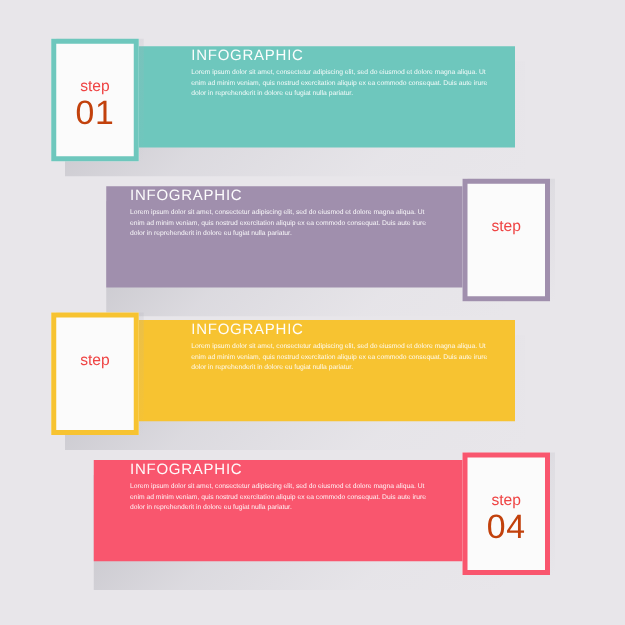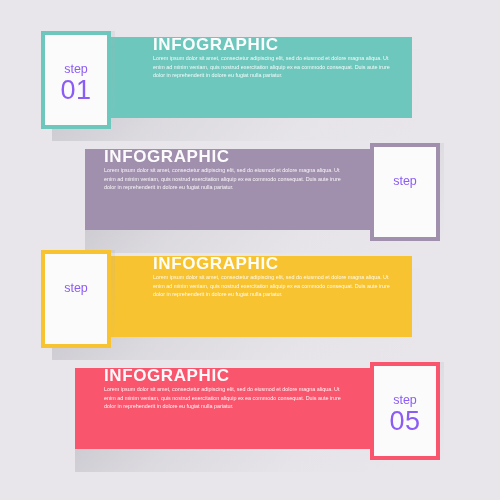--- a/index.html
+++ b/index.html
@@ -46,25 +46,25 @@
   }
 
   
   .band-text {
     position: absolute;
     top: 13px;
     width: 238px;
     color: #ffffff;
   }
   .band-title {
-    font-size: 17px;
+    font-size: 12px;
     letter-spacing: 0.6px;
     line-height: 13px;
     margin: 0 0 3px 0;
-    font-weight: 700;
+    font-weight: 400;
     color: #ffffff;
     opacity: 0.97;
   }
   .band-body {
     font-size: 5.4px;
     line-height: 8.6px;
     margin: 0;
     color: #ffffff;
     opacity: 0.93;
     text-align: left;
@@ -89,28 +89,28 @@
     width: 70px;
     height: 98px;
     background: linear-gradient(135deg, rgba(140,140,150,0.34) 0%, rgba(175,175,185,0.16) 45%, rgba(205,205,212,0.0) 100%);
     z-index: 3;
     pointer-events: none;
   }
   .step-word {
     display: block;
     margin-top: 27px;
     font-size: 12.5px;
-    color: #8b5cf6;
+    color: #ef4444;
     line-height: 14px;
     font-weight: 400;
   }
   .step-num {
     display: block;
     font-size: 27px;
-    color: #8b5cf6;
+    color: #c2410c;
     line-height: 29px;
     font-weight: 400;
     letter-spacing: 0.5px;
   }
 </style>
 </head>
 <body>
 
 <div id="stage">
 
@@ -157,17 +157,17 @@
   <div class="row" style="top:356px;">
     <div class="band-shadow" style="left:75px; top:24px; width:330px; height:92px;"></div>
     <div class="band" style="left:75px; width:322px; background:#f9566e;"></div>
     <div class="band-text" style="left:104px;">
       <p class="band-title">INFOGRAPHIC</p>
       <p class="band-body">Lorem ipsum dolor sit amet, consectetur adipiscing elit, sed do eiusmod et dolore magna aliqua. Ut enim ad minim veniam, quis nostrud exercitation aliquip ex ea commodo consequat. Duis aute irure dolor in reprehenderit in dolore eu fugiat nulla pariatur.</p>
     </div>
     <div class="step-box-shadow" style="left:374px; top:6px;"></div>
     <div class="step-box" style="left:370px; top:6px; border-color:#f9566e;">
       <span class="step-word">step</span>
-      <span class="step-num">05</span>
+      <span class="step-num">04</span>
     </div>
   </div>
 
 </div>
 
 </body></html>

